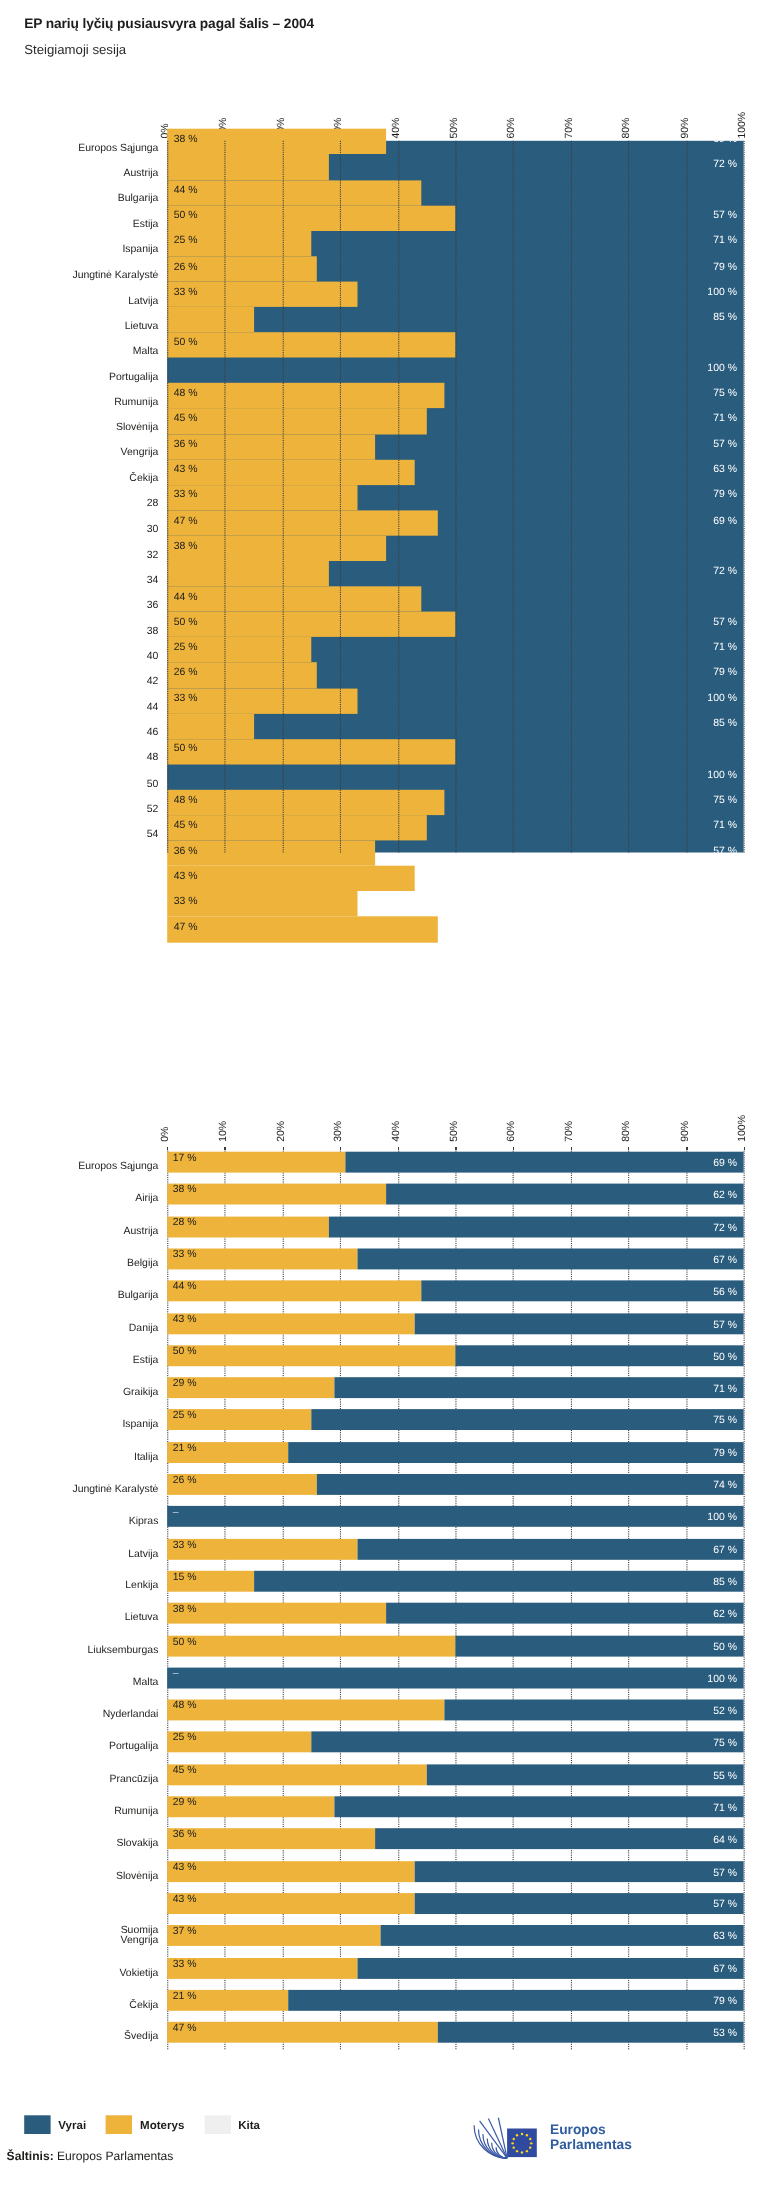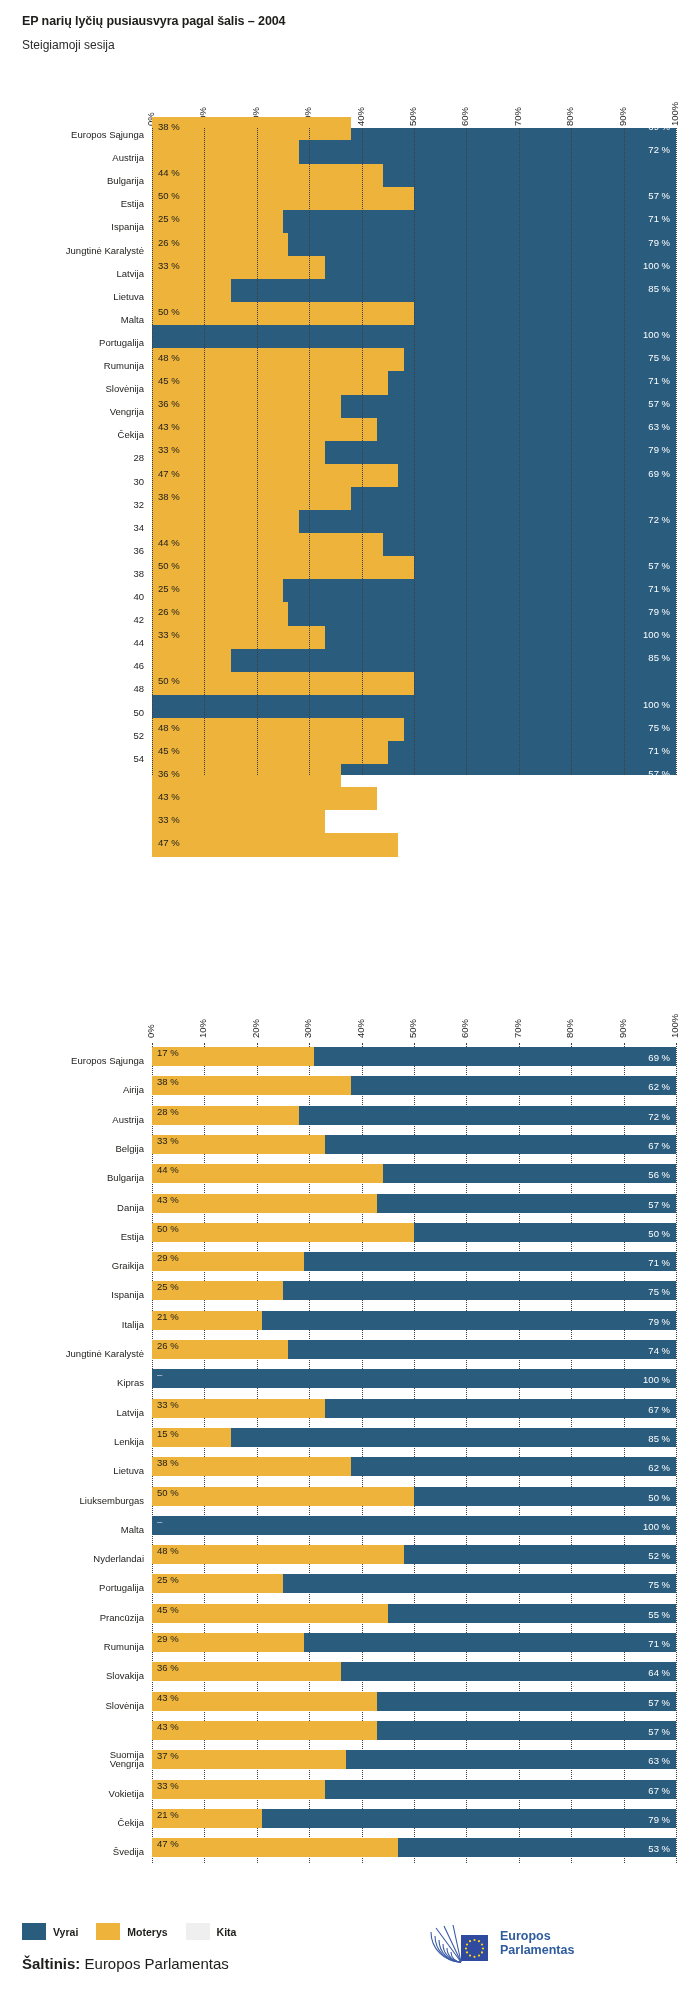--- a/index.html
+++ b/index.html
@@ -51,21 +51,21 @@
   
   .bar-row { position:absolute; left:0; height:19px; }
   .seg-y { position:absolute; top:0; bottom:0; background:#EDB33B; }
   .seg-b { position:absolute; top:0; bottom:0; background:#2A5C7E; }
 
   
   .legend { position:absolute; left:22px; top:1923px; display:flex; align-items:center; gap:0px; }
   .legend-item { display:flex; align-items:center; margin-right:18px; }
   .swatch { width:24px; height:17px; margin-right:7px; }
   .legend-text { font-size:10.5px; font-weight:bold; }
-  .source { position:absolute; left:22px; top:1955px; font-size:15px; }
+  .source { position:absolute; left:6px; top:1955px; font-size:11px; }
   .source b { font-weight:bold; }
   .ep-logo { position:absolute; left:430px; top:1925px; display:flex; align-items:center; }
   .ep-mark { width:62px; height:38px; margin-right:8px; }
   .ep-name { font-size:12.5px; font-weight:bold; color:#2f5c9e; line-height:1.1; }
 </style>
 </head>
 <body>
 
 <div class="title">EP narių lyčių pusiausvyra pagal šalis – 2004</div>
 <div class="subtitle">Steigiamoji sesija</div>

